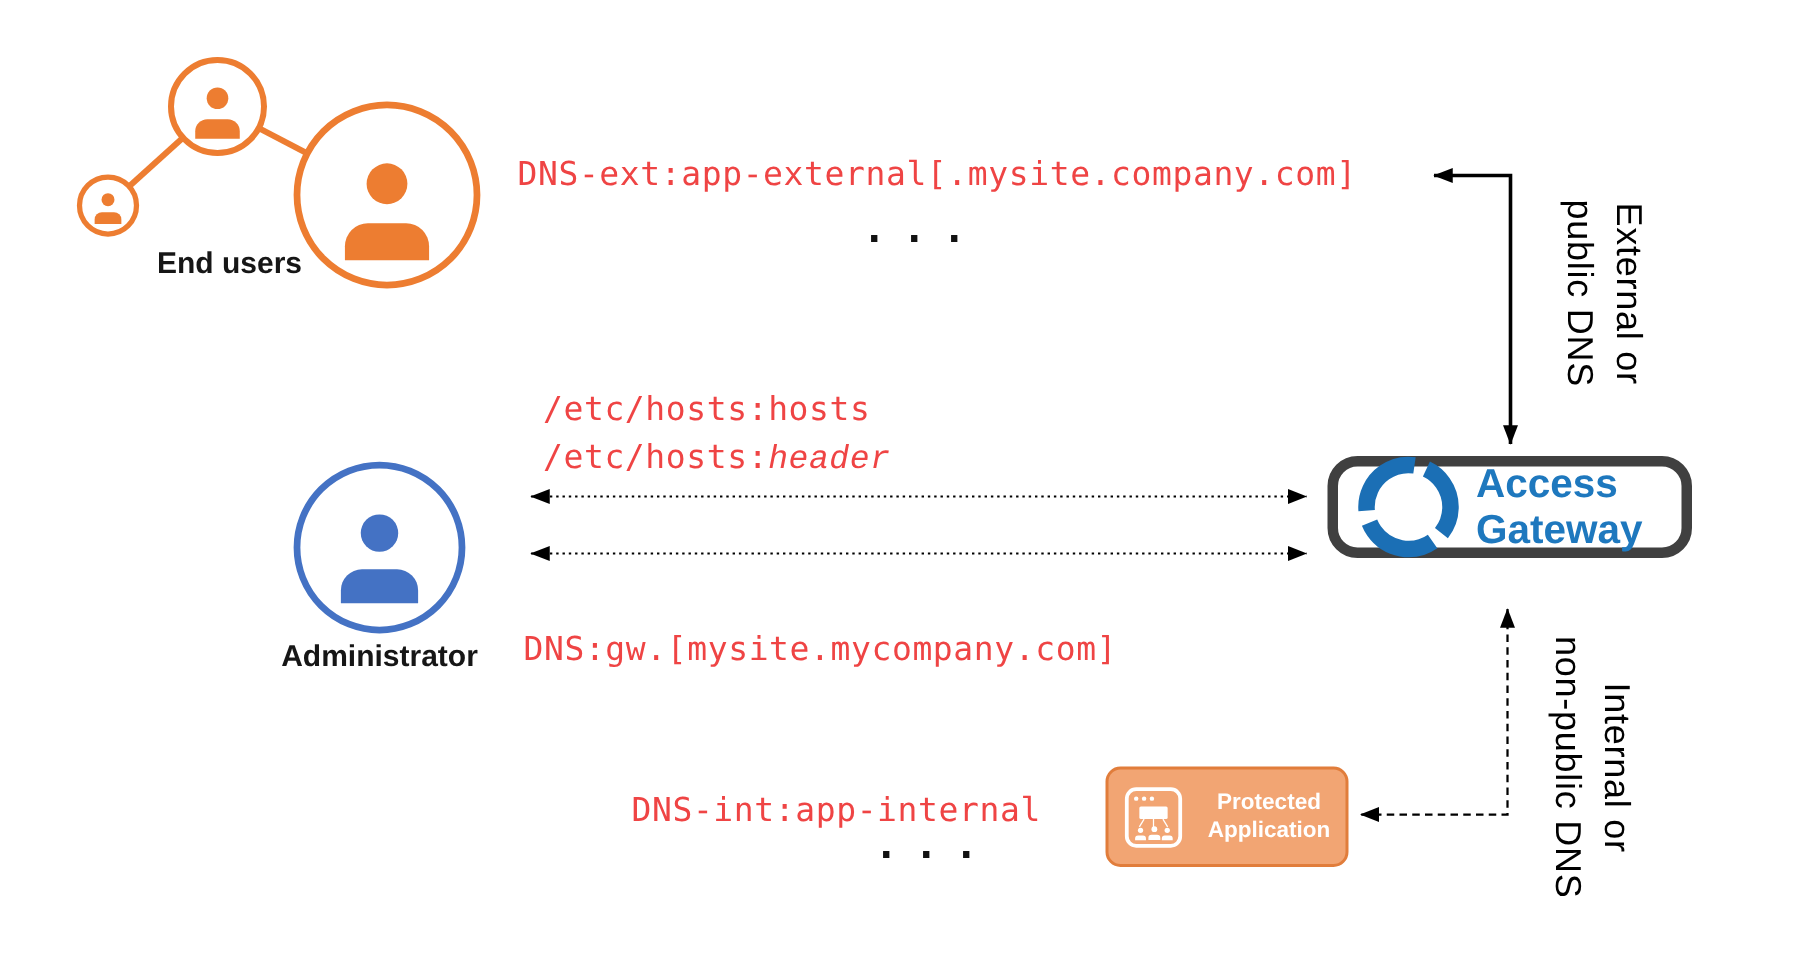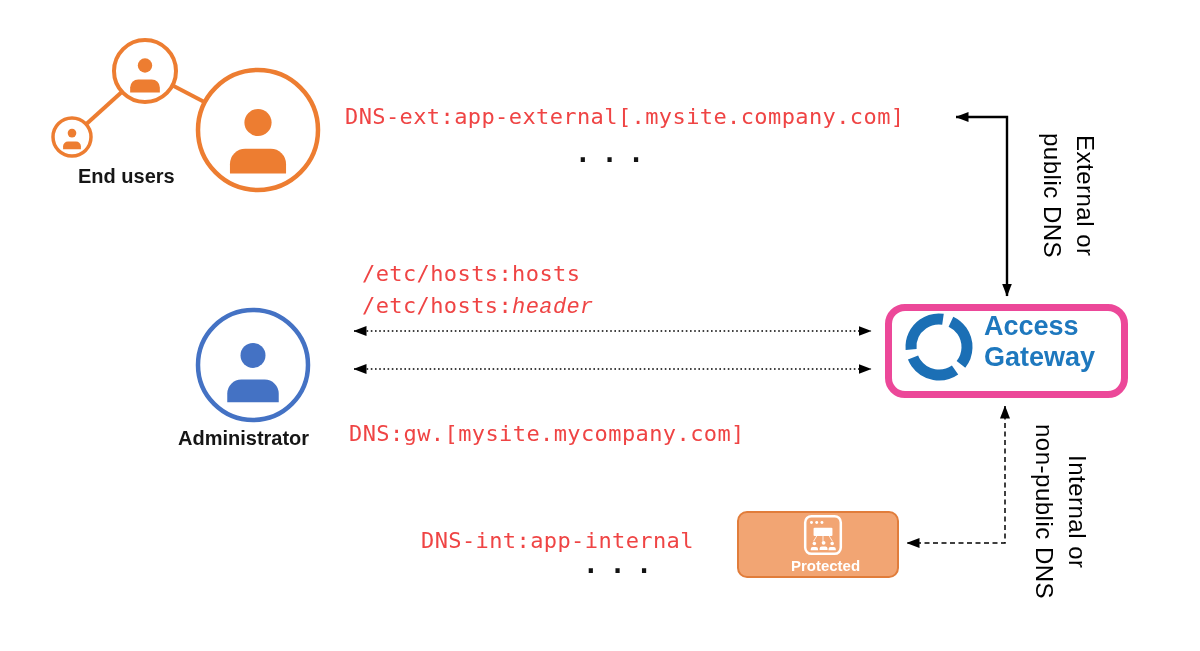--- a/index.html
+++ b/index.html
@@ -14,36 +14,36 @@
     position:absolute;font-family:"DejaVu Sans Mono","Liberation Mono",monospace;
     font-size:22px;letter-spacing:0.4px;color:#ef4444;white-space:nowrap;line-height:1.2;
   }
   .mono .it{font-style:italic;font-family:Liberation Mono, monospace;}
   .dots{
     position:absolute;font-family:"DejaVu Sans Mono","Liberation Mono",monospace;
     font-size:26px;font-weight:bold;letter-spacing:11px;color:#121212;line-height:1;
   }
   
   .caption{
-    position:absolute;font-size:20px;font-weight:600;color:#161616;white-space:nowrap;
+    position:absolute;font-size:20px;font-weight:600;color:#161616;text-align:center;white-space:nowrap;
   }
   
   .gateway{
-    position:absolute;left:885px;top:304px;width:243px;height:94px;box-sizing:border-box;
-    background:#fff;border:7px solid #ec4899;border-radius:20px;
-    display:flex;padding-left:11px;
+    position:absolute;left:885px;top:304px;width:243px;height:68px;box-sizing:border-box;
+    background:#fff;border:7px solid #404040;border-radius:20px;
+    display:flex;align-items:center;padding-left:11px;
   }
   .gateway-title{
     width:150px;margin-left:9px;font-size:27px;font-weight:bold;color:#1E78BE;line-height:1.14;
   }
   
   .protected{
     position:absolute;left:737px;top:511px;width:162px;height:67px;box-sizing:border-box;
     background:#F2A573;border:2.5px solid #E17D3B;border-radius:10px;
-    display:flex;align-items:center;padding-left:9px;flex-direction:column;
+    display:flex;align-items:center;padding-left:9px;
   }
   .protected-title{
     width:100px;margin-left:6px;font-size:15px;font-weight:bold;color:#ffffff;
     line-height:1.25;text-align:center;
   }
   
   .vlabel{
     position:absolute;writing-mode:vertical-rl;text-align:center;
     font-size:24px;color:#000;line-height:1.35;letter-spacing:0.5px;
   }

